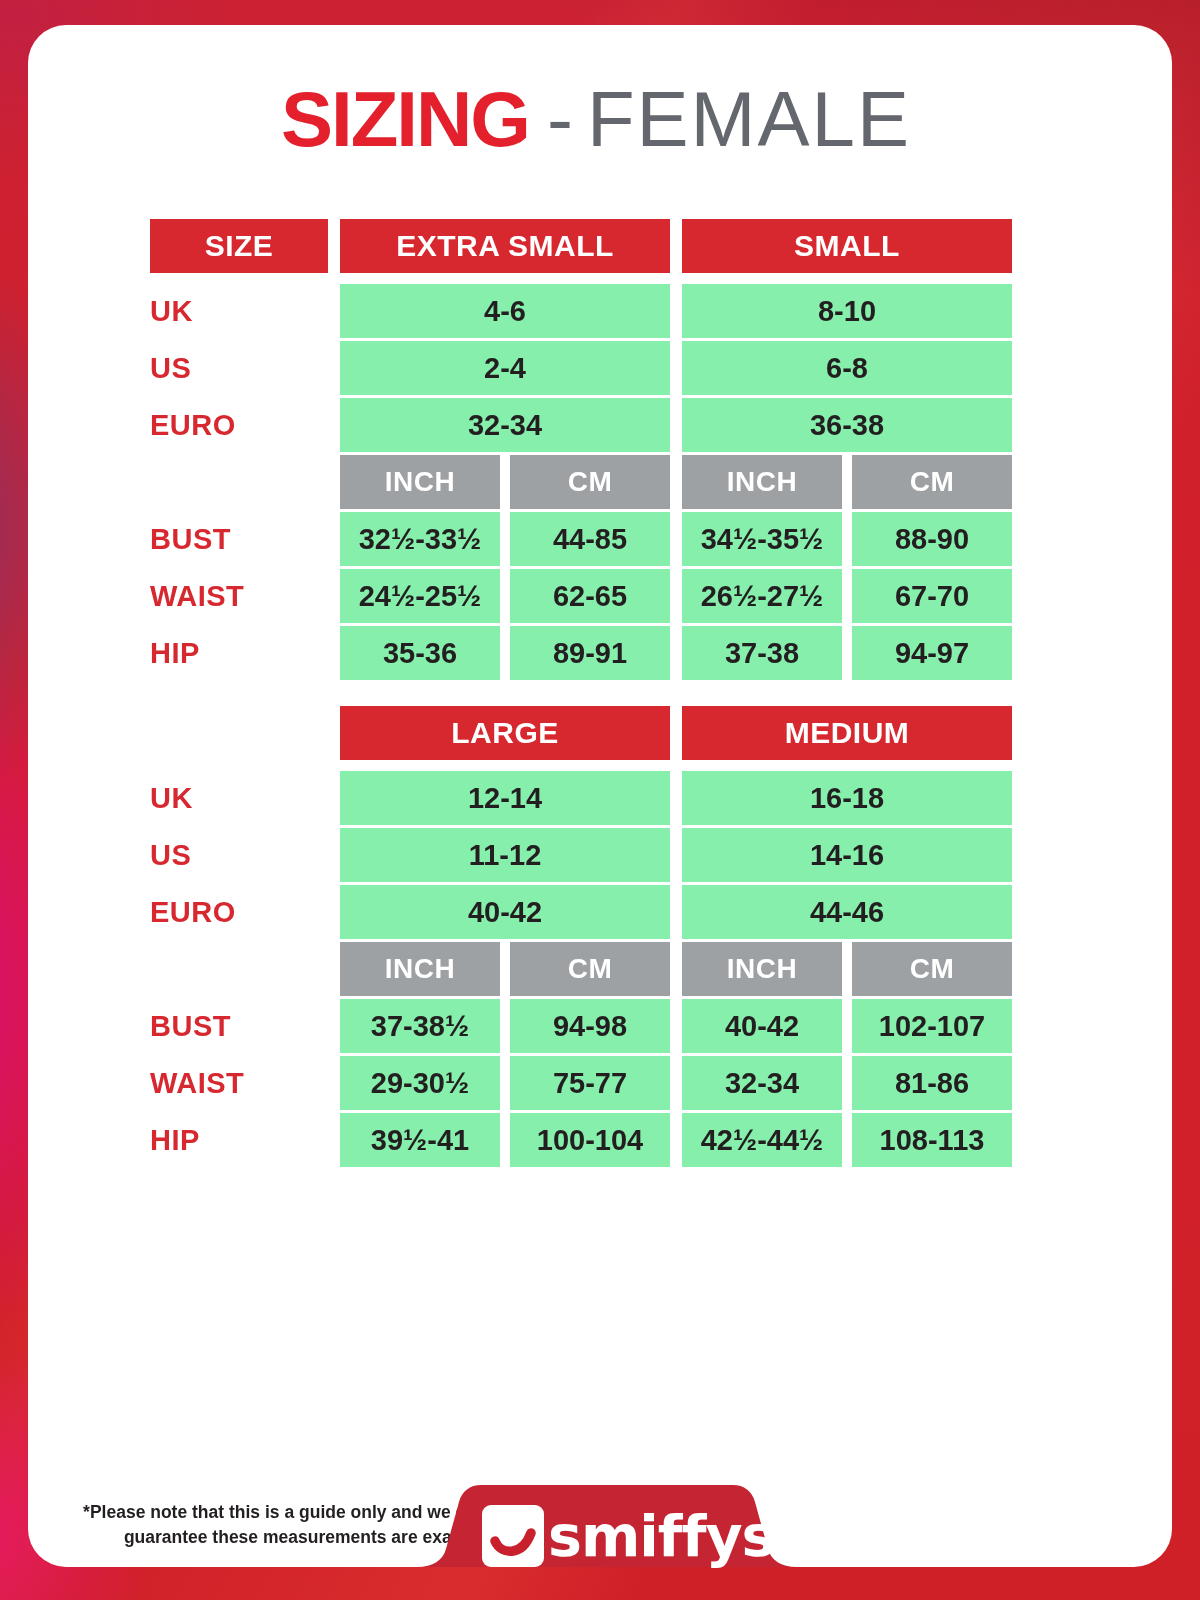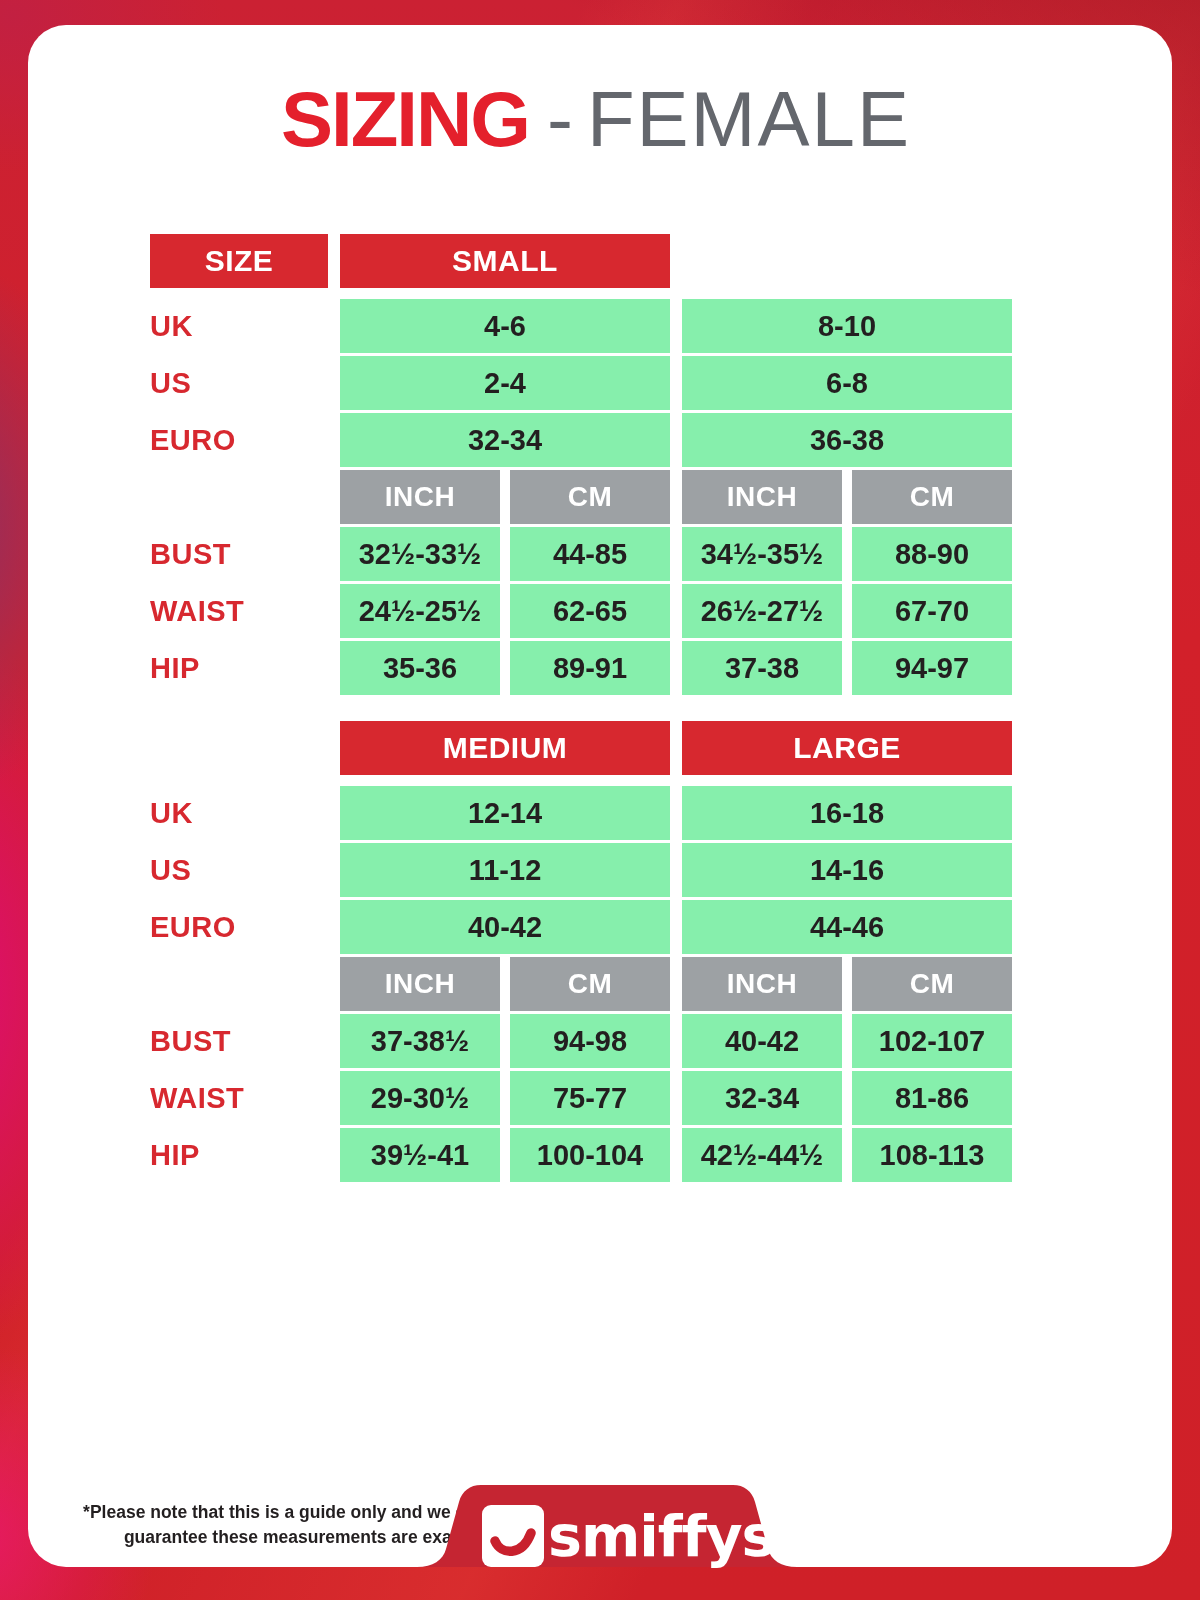--- a/index.html
+++ b/index.html
@@ -21,21 +21,21 @@
     background:#ffffff;border-radius:38px;
   }
   .title{
     position:absolute;top:52px;left:0;right:8px;text-align:center;
     font-size:78px;line-height:1.1;white-space:nowrap;
   }
   .title .t-red{color:#e4202c;font-weight:bold;letter-spacing:-2px;}
   .title .t-sep{color:#64676d;font-weight:400;margin:0 14px 0 18px;}
   .title .t-gray{color:#64676d;font-weight:400;letter-spacing:2px;}
 
-  .tables{position:absolute;left:122px;top:209px;width:862px;}
+  .tables{position:absolute;left:122px;top:194px;width:862px;}
   .row{display:flex;height:54px;margin-bottom:3px;}
   .row.hdr{margin-bottom:11px;}
   .row.units{margin-top:2px;}
   .block2{margin-top:26px;}
   .c-label{width:178px;margin-right:12px;}
   .c-wide{width:330px;margin-right:12px;}
   .c-wide:last-child{margin-right:0;}
   .c-half{width:160px;margin-right:10px;}
   .c-half.gap{margin-right:12px;}
   .c-half:last-child{margin-right:0;}
@@ -78,20 +78,21 @@
 
   <div class="title">
     <span class="t-red">SIZING</span><span class="t-sep">-</span><span class="t-gray">FEMALE</span>
   </div>
 
   <div class="tables">
 
     <div>
       <div class="row hdr">
         <div class="c-label red-hdr">SIZE</div>
+        <div class="c-wide red-hdr">EXTRA SMALL</div>
         <div class="c-wide red-hdr">SMALL</div>
       </div>
 
       <div class="row">
         <div class="c-label lbl">UK</div>
         <div class="c-wide cell">4-6</div>
         <div class="c-wide cell">8-10</div>
       </div>
 
       <div class="row">
@@ -135,22 +136,22 @@
         <div class="c-half cell">35-36</div>
         <div class="c-half cell gap">89-91</div>
         <div class="c-half cell">37-38</div>
         <div class="c-half cell">94-97</div>
       </div>
     </div>
 
     <div class="block2">
       <div class="row hdr">
         <div class="c-label spacer"></div>
+        <div class="c-wide red-hdr">LARGE</div>
         <div class="c-wide red-hdr">MEDIUM</div>
-        <div class="c-wide red-hdr">LARGE</div>
       </div>
 
       <div class="row">
         <div class="c-label lbl">UK</div>
         <div class="c-wide cell">12-14</div>
         <div class="c-wide cell">16-18</div>
       </div>
 
       <div class="row">
         <div class="c-label lbl">US</div>

